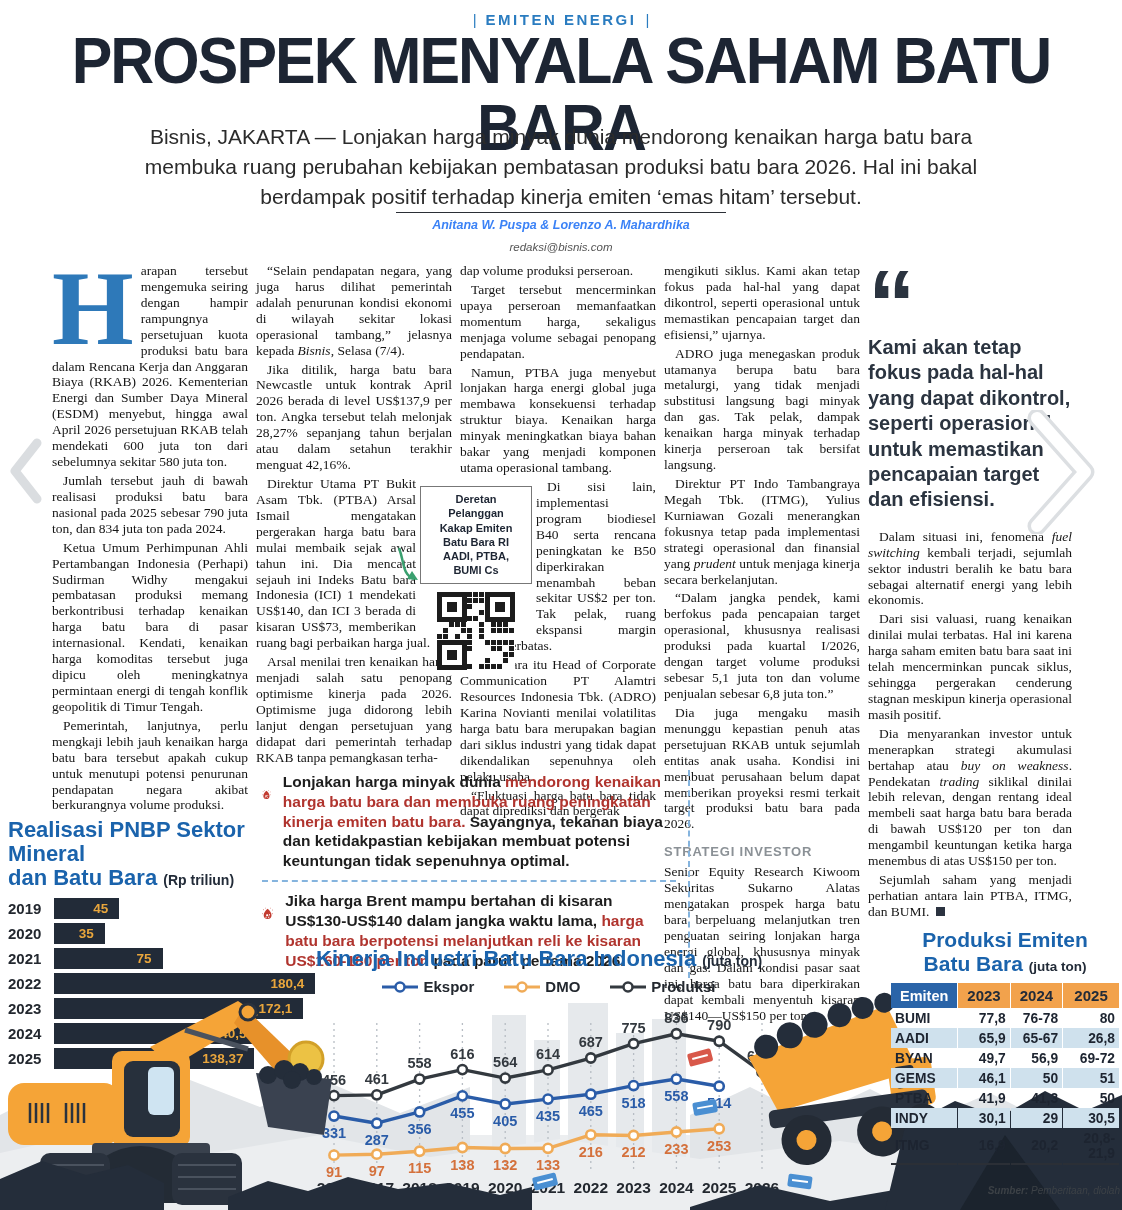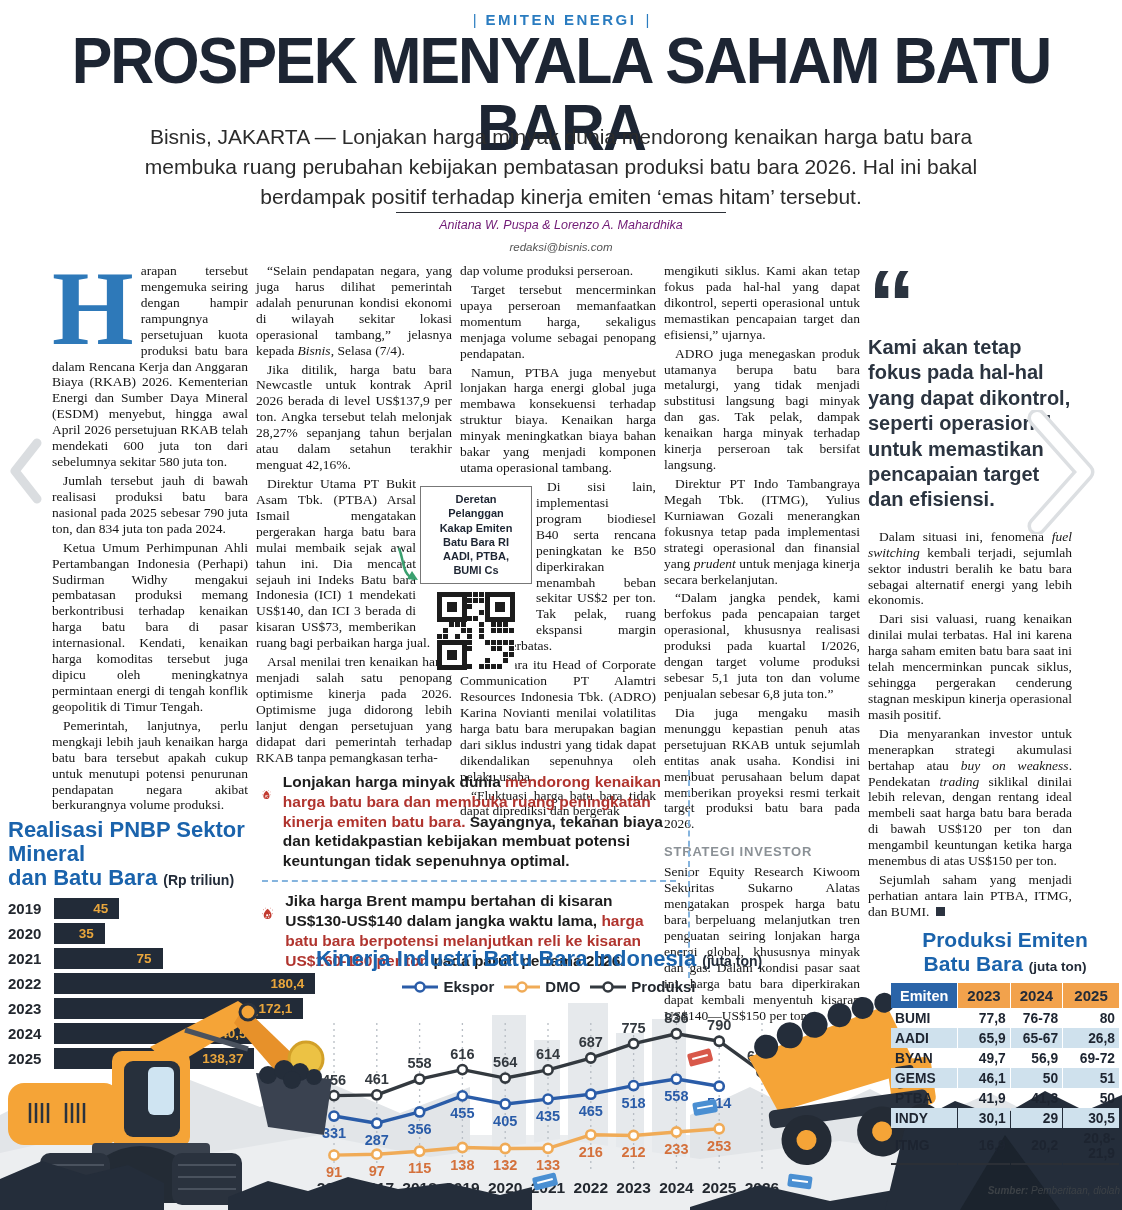--- a/index.html
+++ b/index.html
@@ -3,21 +3,21 @@
 <meta charset="utf-8">
 <style>
   html,body{margin:0;padding:0}
   body{width:1122px;height:1210px;position:relative;overflow:hidden;background:#fff;font-family:"Liberation Sans",sans-serif}
   
   .kicker{position:absolute;top:12px;left:0;right:0;text-align:center;font:700 15px/1 "Liberation Sans",sans-serif;color:#2a7cc0;letter-spacing:2.5px}
   .kicker .kbar{font-weight:400;letter-spacing:0;margin:0 9px}
   .headline{position:absolute;top:28px;left:0;width:1122px;text-align:center;font-weight:800;font-size:64px;line-height:1.05;color:#1d2533;letter-spacing:-2px;transform:scaleX(.95)}
   .lead{position:absolute;top:122px;left:141px;width:840px;text-align:center;font-size:21px;line-height:1.42;color:#2b2b2b}
   .byline{position:absolute;top:212px;left:396px;width:330px;border-top:1.5px solid #2b2f36;padding-top:5px;text-align:center}
-  .byline .authors{font-style:italic;font-weight:400;font-size:12.5px;color:#701a75}
+  .byline .authors{font-style:italic;font-weight:700;font-size:12.5px;color:#3b82f6}
   .byline .email{font-style:italic;font-size:11.5px;color:#555;margin-top:9px}
   
   .body-cols{position:absolute;top:263px;left:52px;width:1020px;display:flex;gap:8px;z-index:2}
   .tcol{width:196px;flex:none;font-family:"Liberation Serif",serif;color:#151515;text-align:justify}
   .tcol5{width:204px}
   .para{font-size:13.5px;line-height:1.18;margin:0 0 3px;text-indent:11px}
   .noind{text-indent:0}
   .s-i{font-style:italic}
   .s-r{color:#b0342e}
   .s-m{display:inline-block;width:9px;height:9px;background:#2b3340;margin-left:3px}
@@ -47,21 +47,21 @@
   .bc-rows{margin-top:9px}
   .brow{display:flex;align-items:center;height:21px;margin-bottom:4px}
   .byear{width:46px;font:700 15px "Liberation Sans",sans-serif;color:#23282f}
   .btrack{flex:1;height:21px}
   .bbar{height:100%;background:#222b38;display:flex;align-items:center;justify-content:flex-end}
   .bval{font:700 13.5px "Liberation Sans",sans-serif;color:#e9a63c;padding-right:11px}
   
   .line-chart{position:absolute;left:310px;top:948px;width:478px;z-index:2}
   .lc-title{font:700 22px/1 "Liberation Sans",sans-serif;color:#1a63ac;padding-left:6px}
   .lc-unit{font-size:14px;color:#222b38}
-  .lc-legend{display:flex;justify-content:center;gap:10px;margin:8px 0 0;align-items:flex-start}
+  .lc-legend{display:flex;justify-content:center;gap:30px;margin:8px 0 0;align-items:flex-start}
   .lg-item{display:flex;align-items:center;gap:5px;font:700 15px "Liberation Sans",sans-serif;color:#23282f}
   .lc-year{font-family:"Liberation Sans",sans-serif;font-weight:700;font-size:15.5px;fill:#23282f}
   .lc-val{font-family:"Liberation Sans",sans-serif;font-weight:700;font-size:14.5px}
   .lc-src{display:flex;justify-content:space-between;font-size:10.5px;color:#3c4146;padding:0 2px 0 56px;font-style:italic}
   .src-b{font-weight:700}
   .src-r{text-align:right;line-height:1.5}
   
   .emit-table{position:absolute;left:890px;top:928px;width:230px;z-index:4}
   .et-title{font:700 21px/1.12 "Liberation Sans",sans-serif;color:#1a63ac;text-align:center;margin-bottom:8px}
   .et-unit{font-size:13.5px;color:#222b38}

